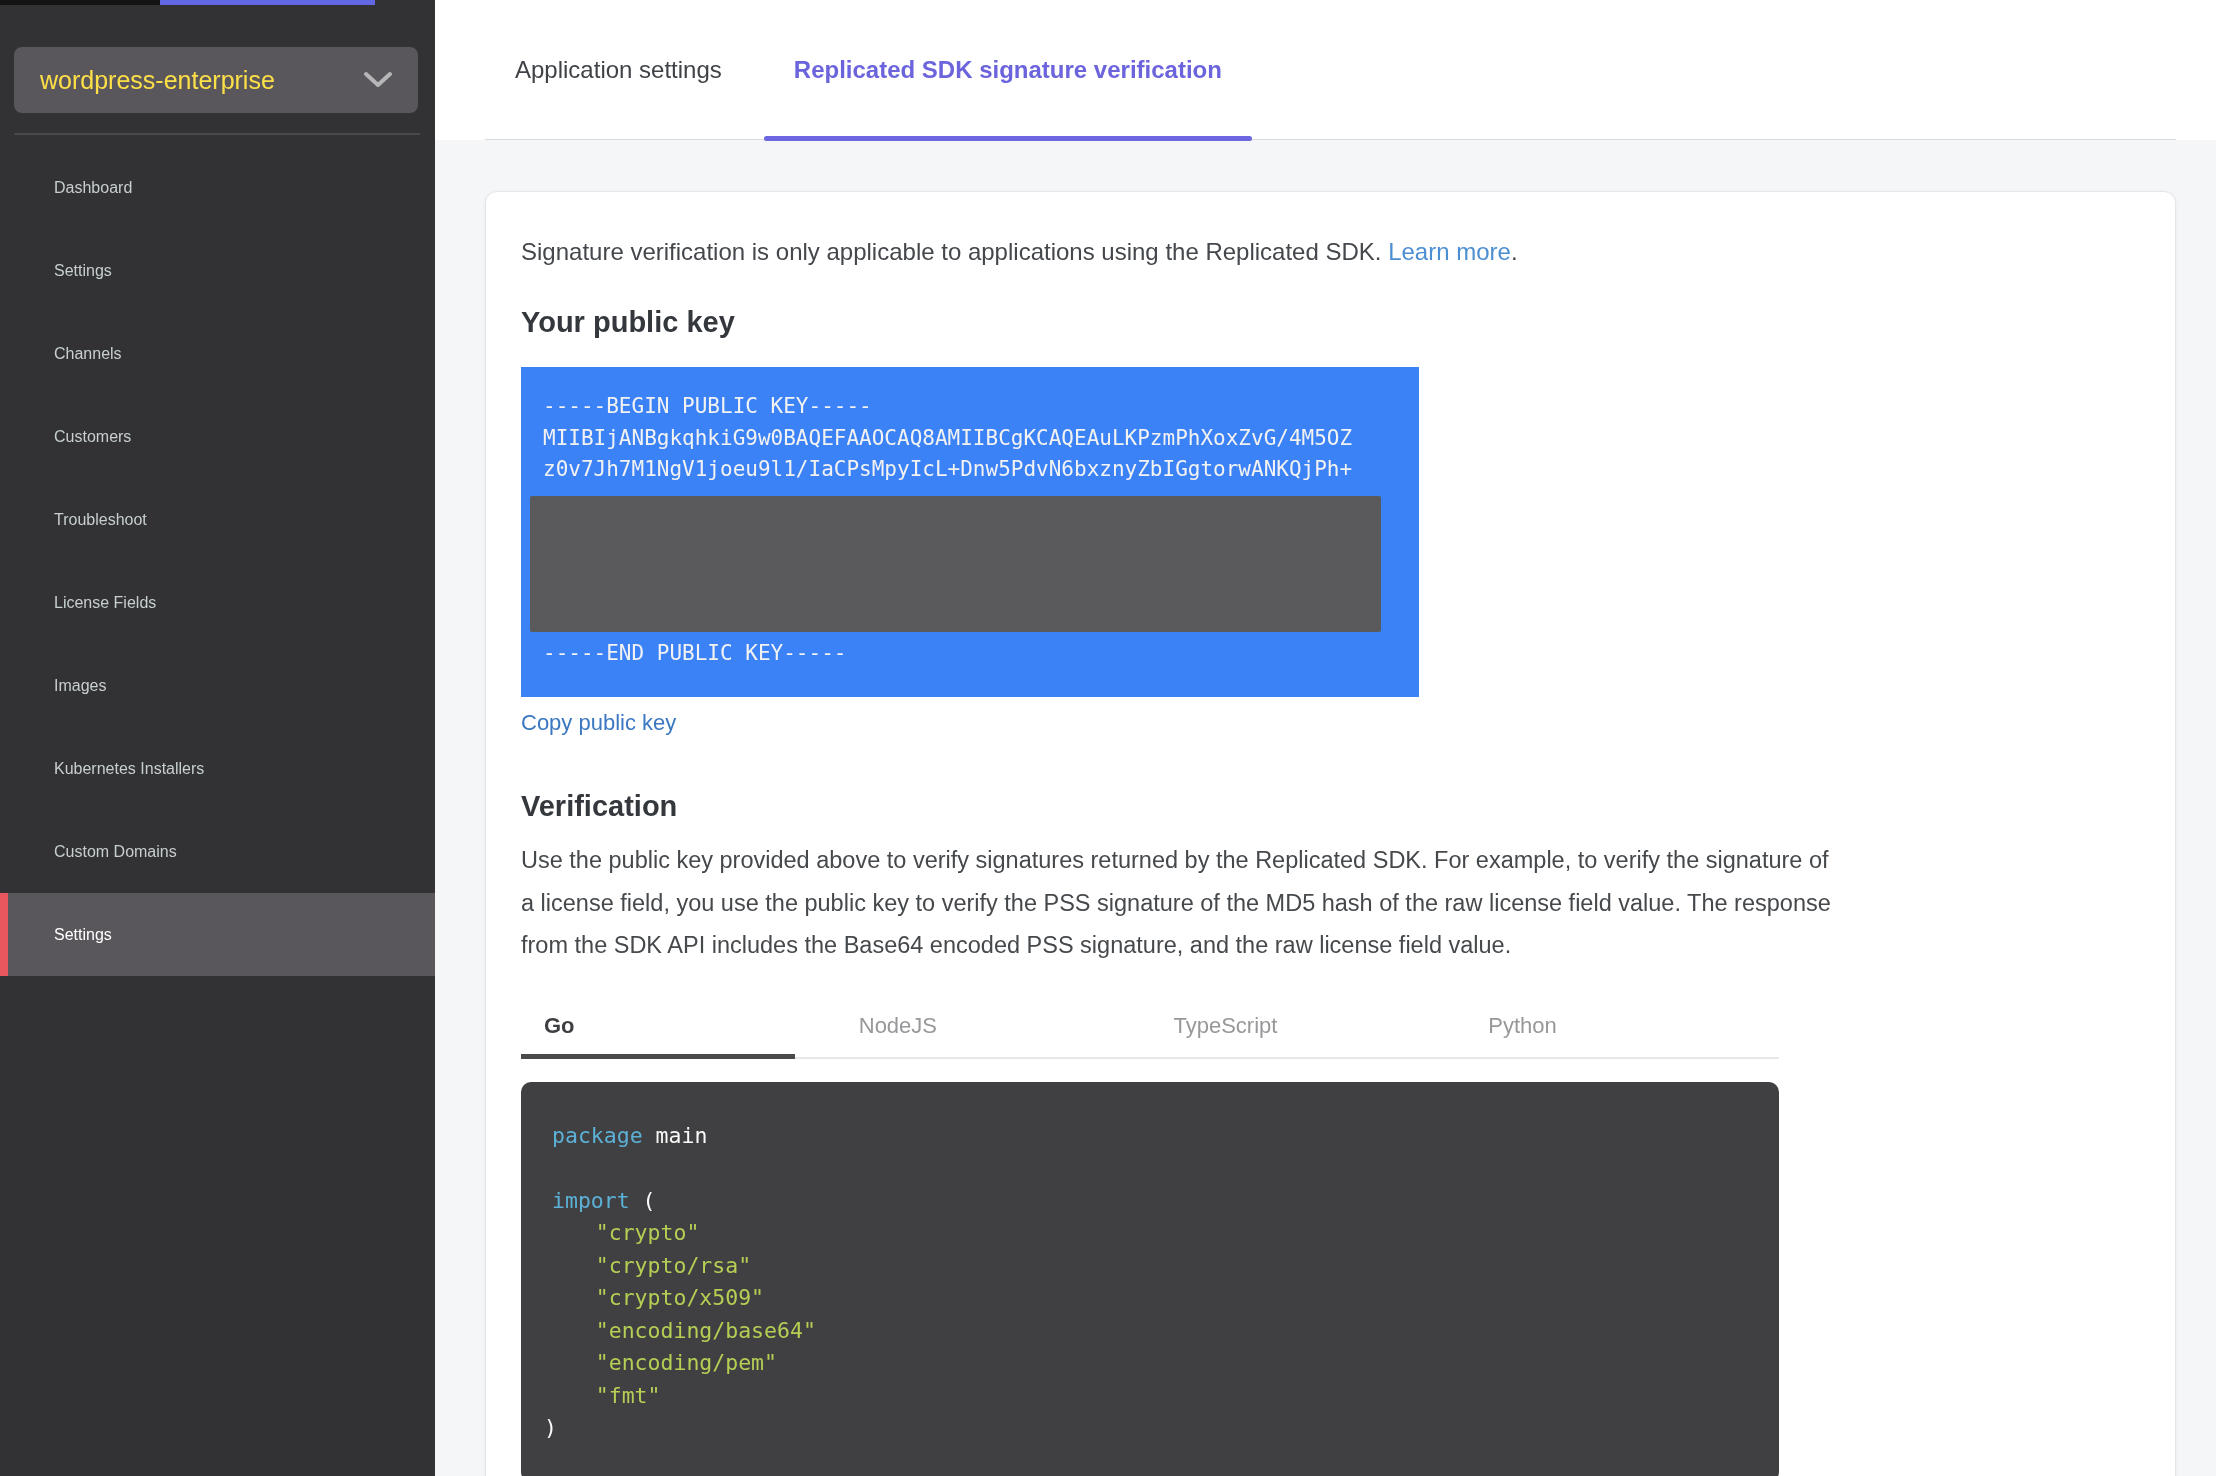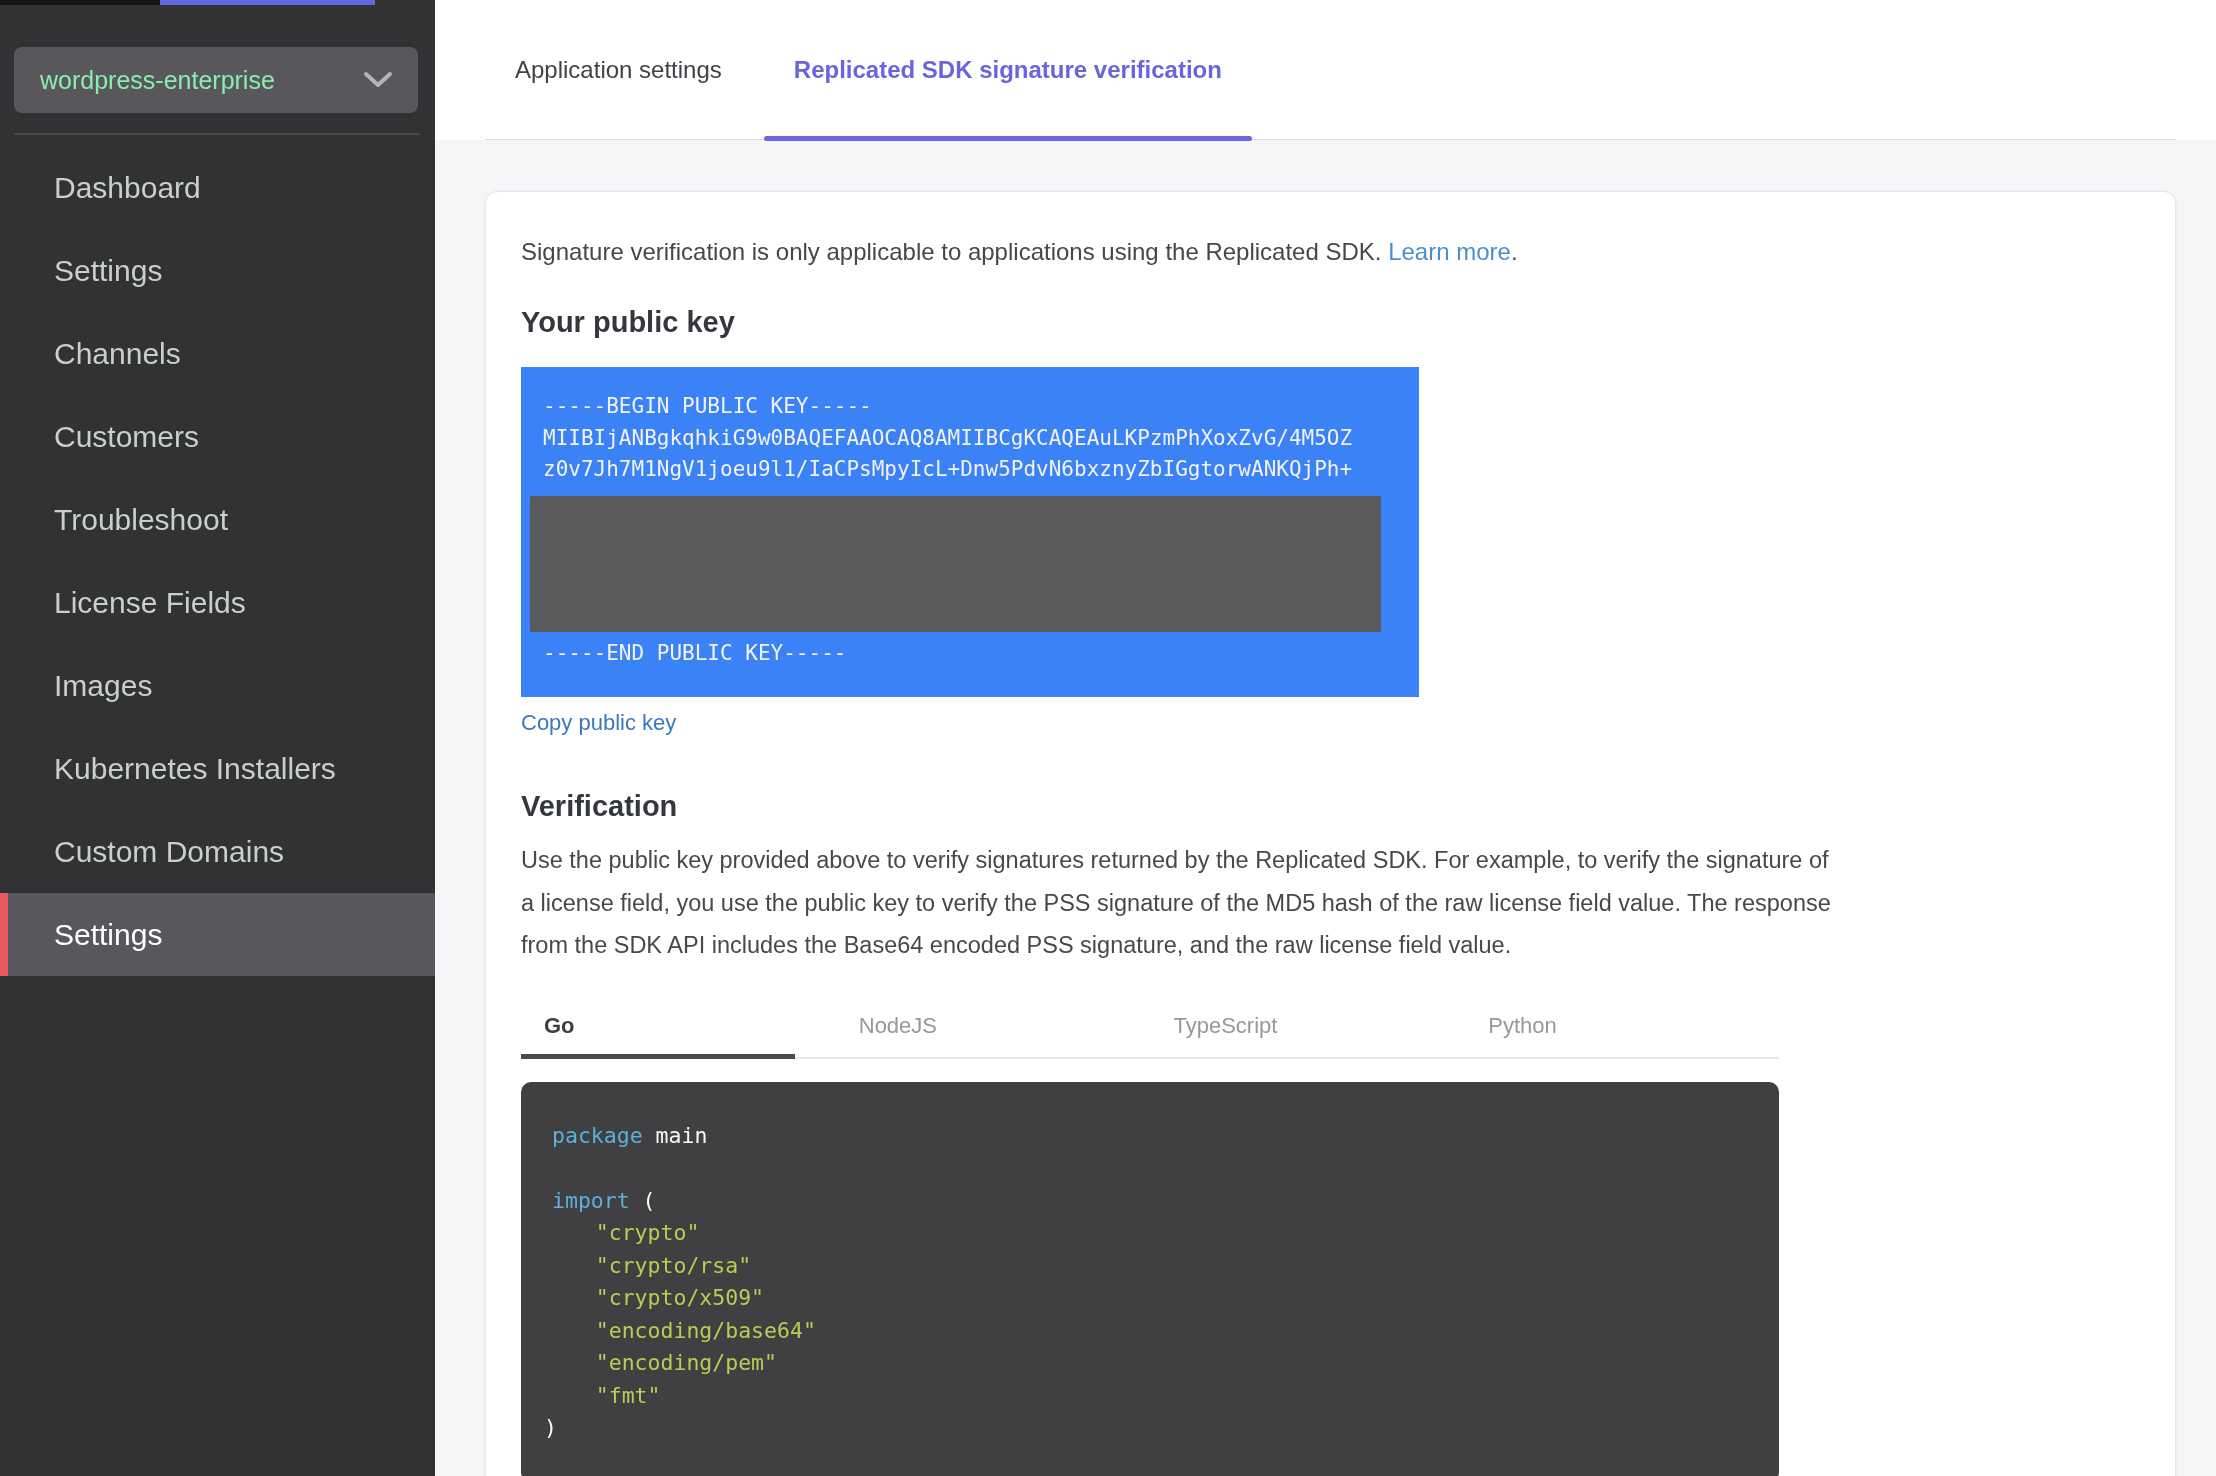--- a/index.html
+++ b/index.html
@@ -20,29 +20,29 @@
     position: absolute; left: 0; top: 0;
     width: 435px; height: 1476px;
     background: #323133; z-index: 2;
   }
   .app-selector {
     position: absolute; left: 14px; top: 47px;
     width: 404px; height: 66px; box-sizing: border-box;
     background: #5a575c; border-radius: 8px;
     display: flex; align-items: center;
     padding: 0 24px 0 26px;
-    color: #86efac; font-size: 25px;
+    color: #fde047; font-size: 25px;
     cursor: pointer;
   }
   .app-selector .chev { margin-left: auto; display: flex; }
   .sidebar-divider { position: absolute; left: 14px; top: 133px; width: 406px; height: 2px; background: #4a484b; }
   .nav { position: absolute; left: 0; top: 146px; width: 435px; }
   .nav-item {
     height: 83px; display: flex; align-items: center;
-    padding-left: 54px; font-size: 30px; color: #c7d0cf;
+    padding-left: 54px; font-size: 16px; color: #c7d0cf;
     cursor: pointer; position: relative; box-sizing: border-box;
   }
   .nav-item.active { background: #5a575c; color: #ffffff; }
   .nav-item.active::before {
     content: ""; position: absolute; left: 0; top: 0; bottom: 0;
     width: 8px; background: #e9575e;
   }
 
   
   .main { position: absolute; left: 435px; top: 0; right: 0; bottom: 0; background: #f5f6f8; }

